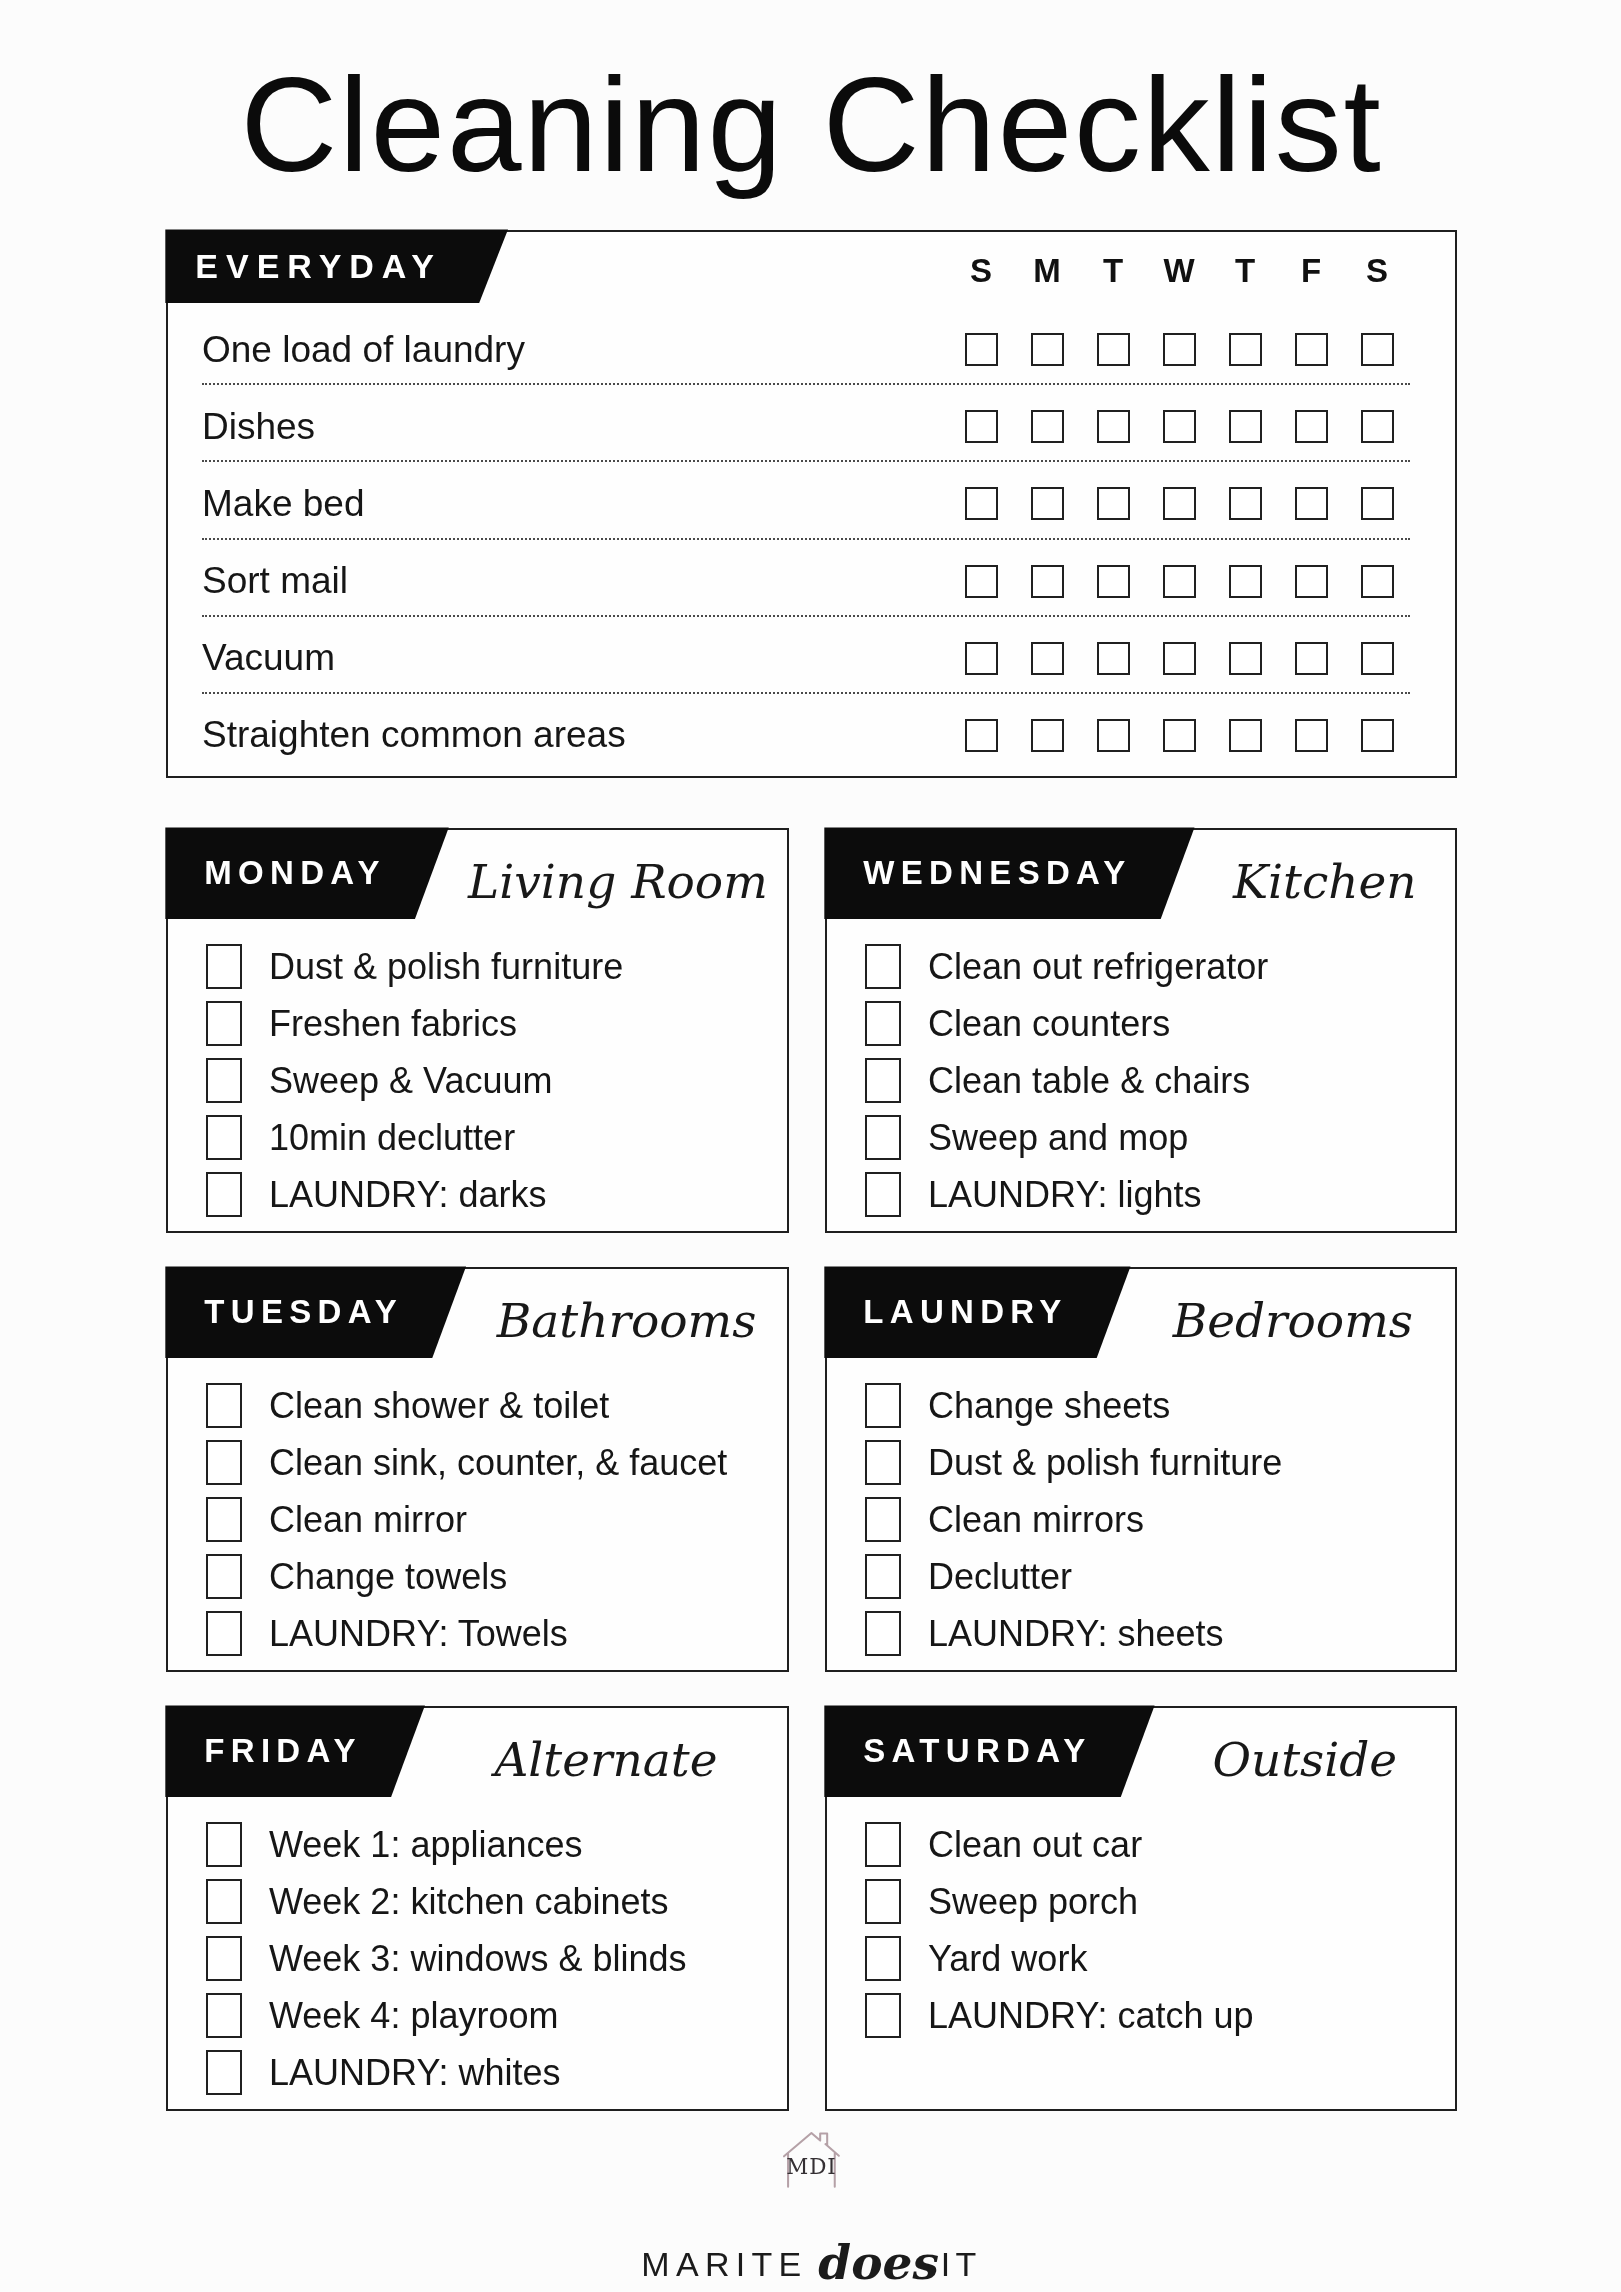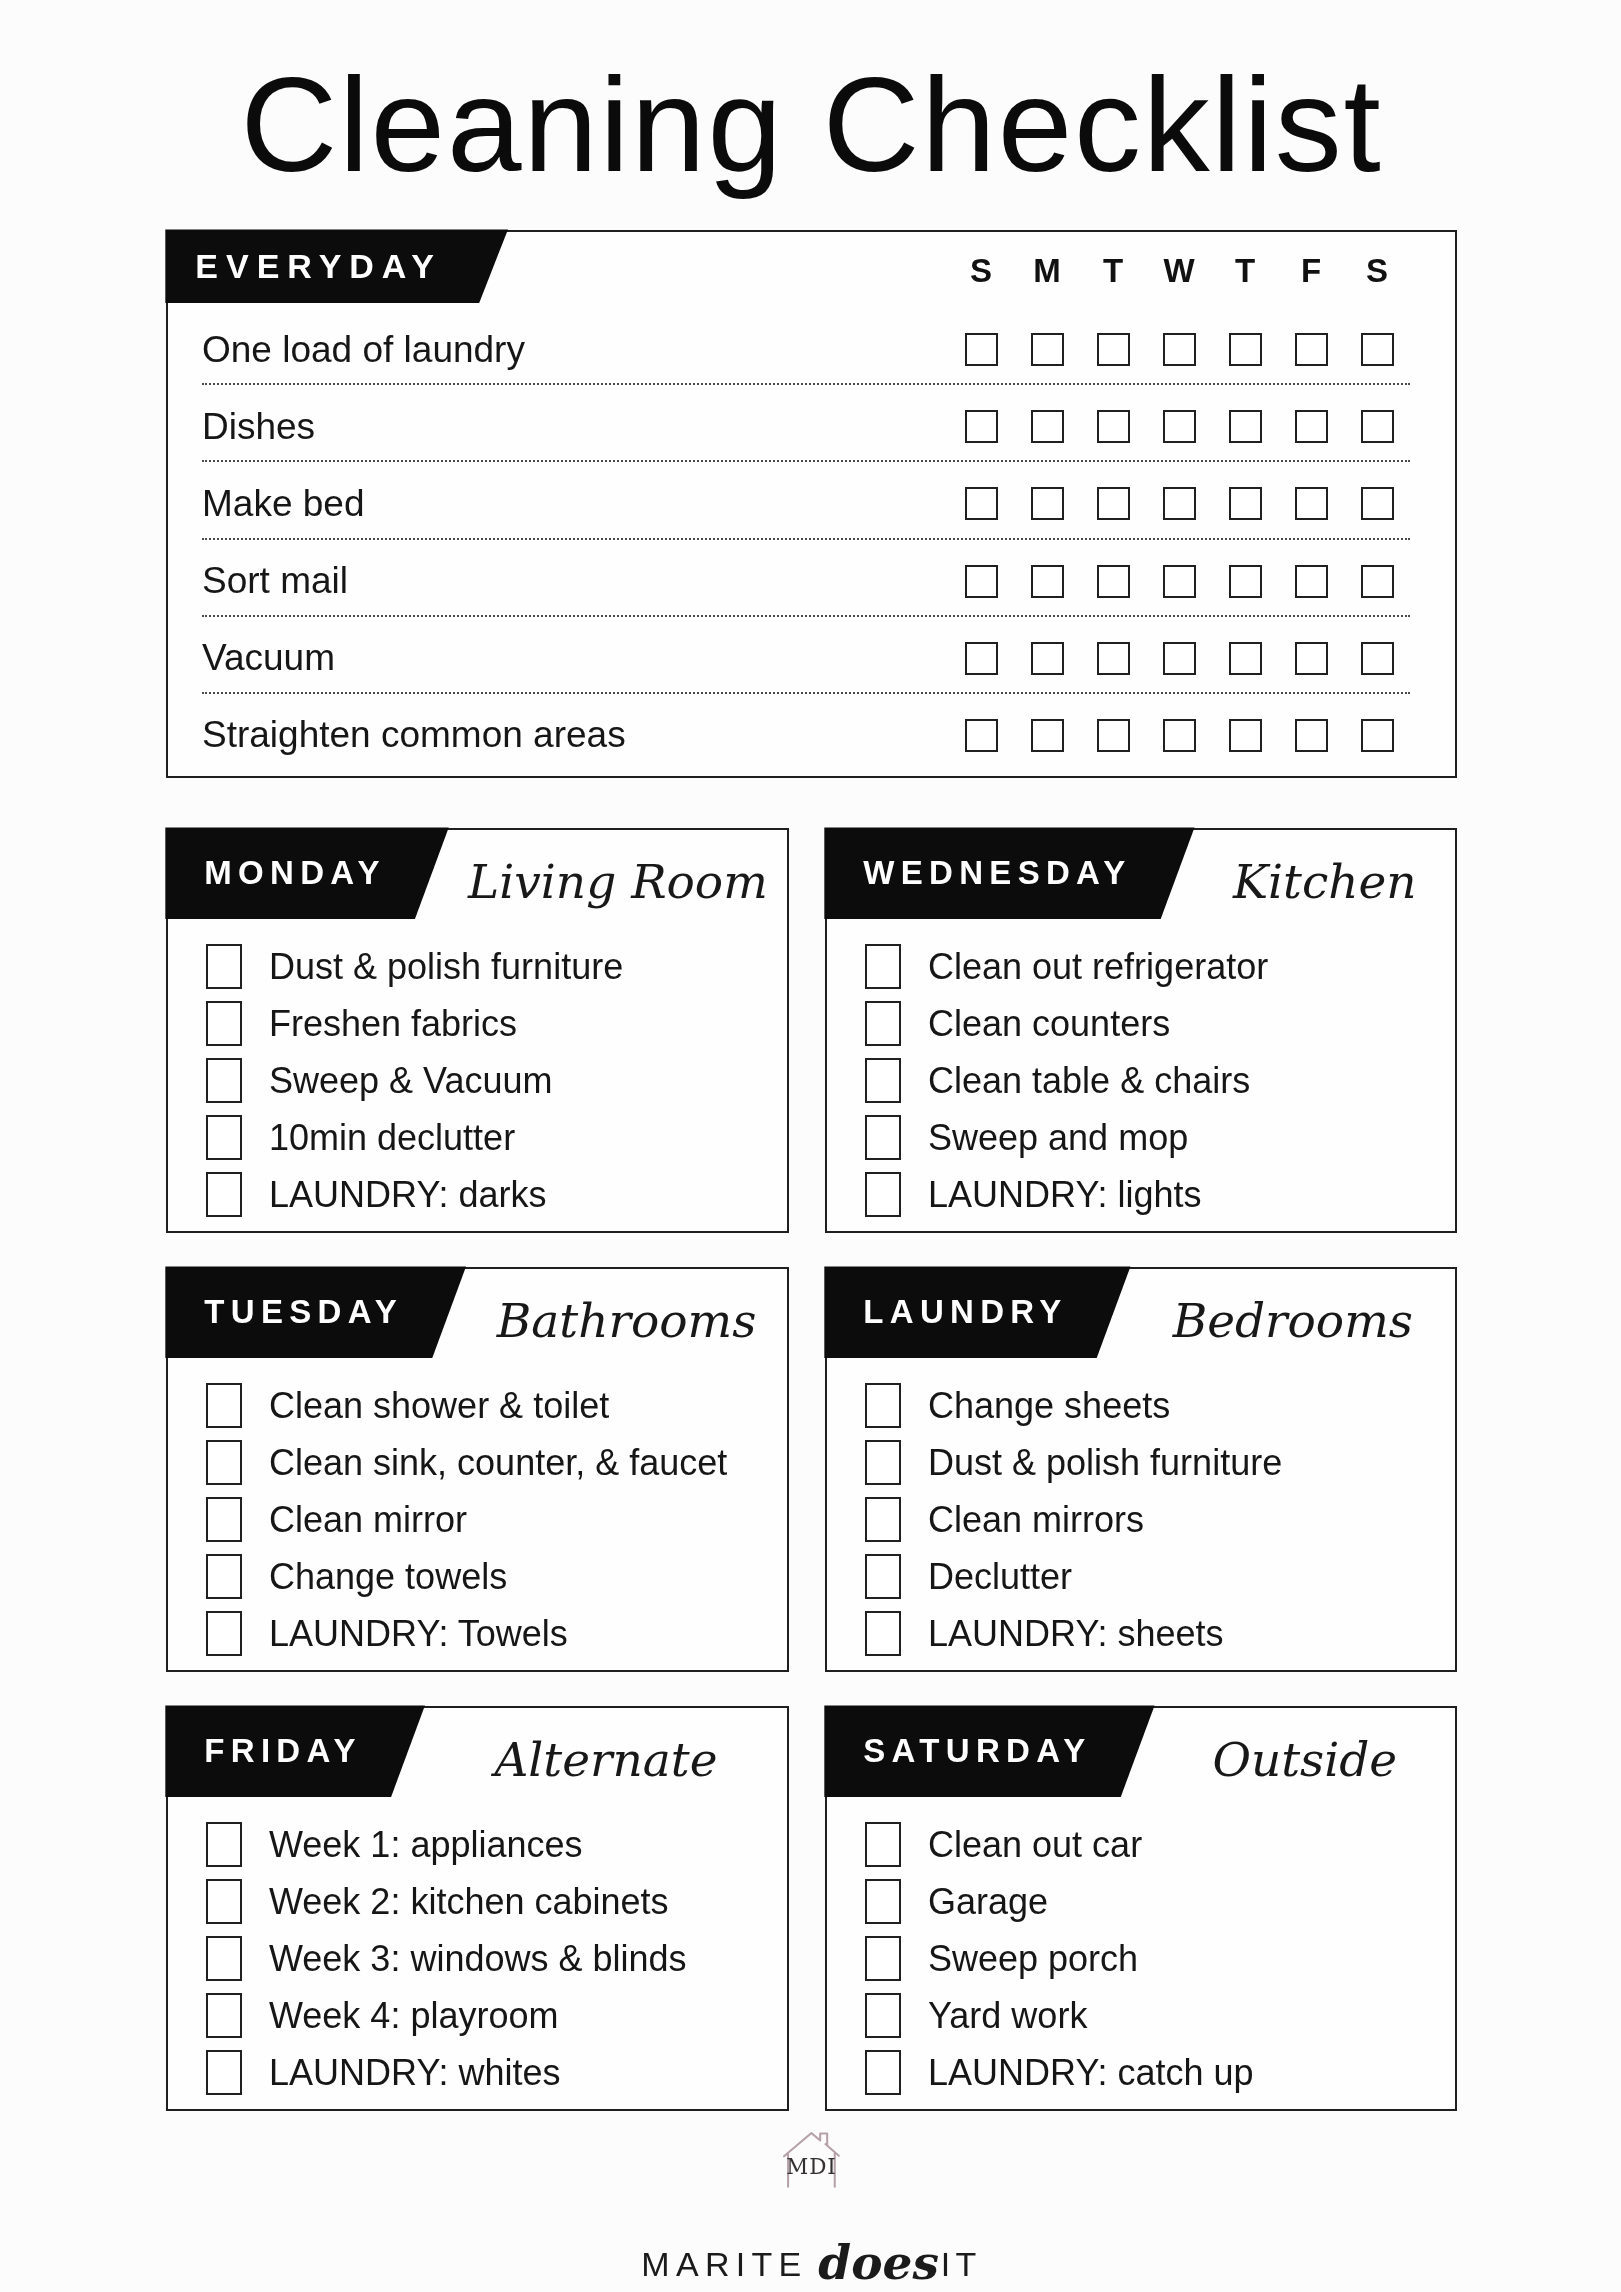--- a/index.html
+++ b/index.html
@@ -487,24 +487,20 @@
           </div>
           <div class="card-script">Outside</div>
         </div>
         <div class="card-items">
           <div class="card-item">
             <span class="cb cb-lg"></span>
             <span class="ci-label">Clean out car</span>
           </div>
           <div class="card-item">
             <span class="cb cb-lg"></span>
-            <span class="ci-label">Garage</span>
-          </div>
-          <div class="card-item">
-            <span class="cb cb-lg"></span>
             <span class="ci-label">Sweep porch</span>
           </div>
           <div class="card-item">
             <span class="cb cb-lg"></span>
             <span class="ci-label">Yard work</span>
           </div>
           <div class="card-item">
             <span class="cb cb-lg"></span>
             <span class="ci-label">LAUNDRY: catch up</span>
           </div>

